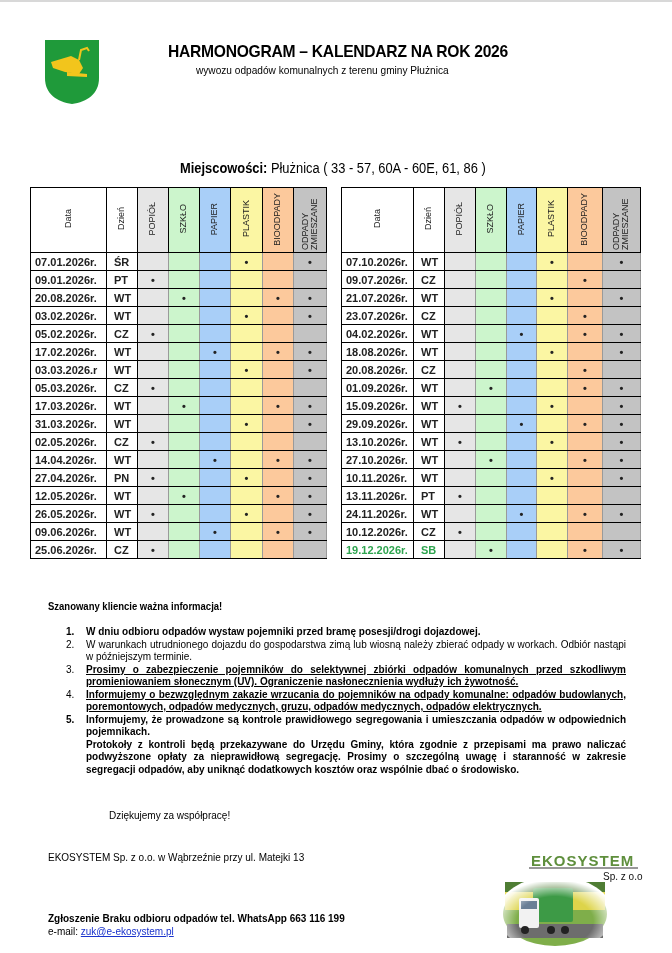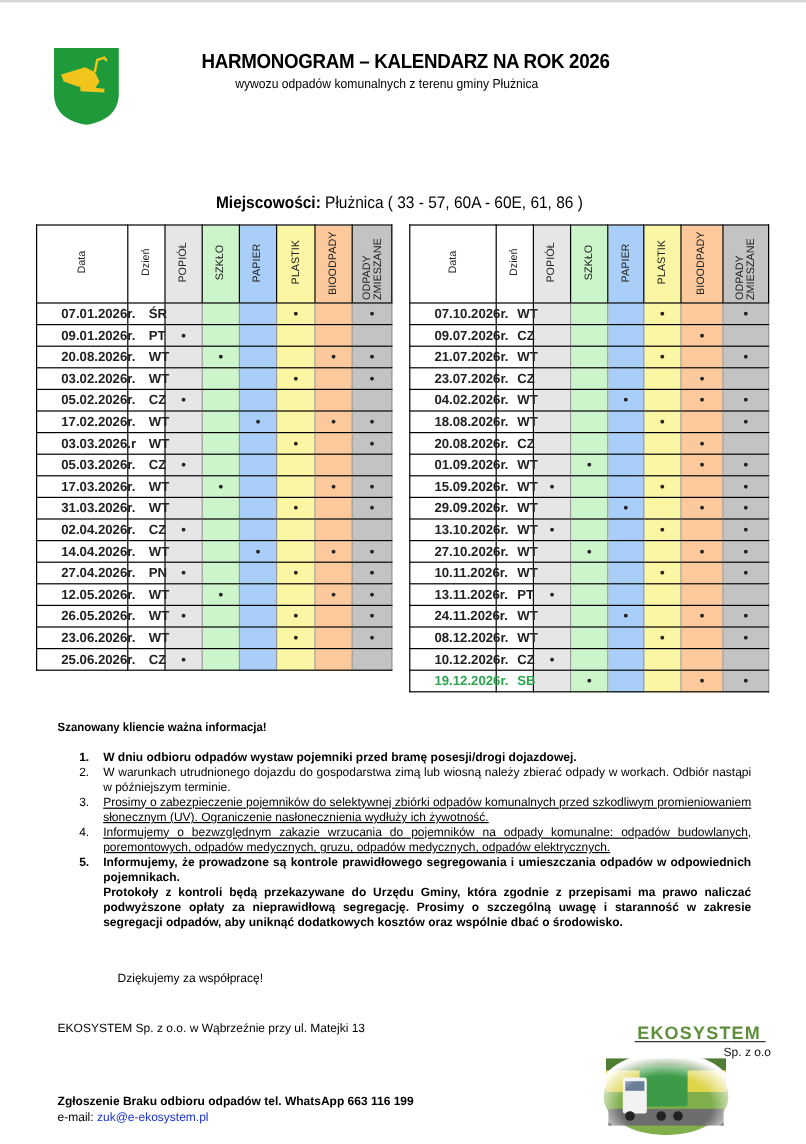--- a/index.html
+++ b/index.html
@@ -10,44 +10,44 @@
   .title { position:absolute; left:168px; top:42px; width:340px; text-align:center;
            font-weight:bold; font-size:17px; letter-spacing:-0.3px; transform:scaleX(0.92); transform-origin:left top; white-space:nowrap; }
   .subtitle { position:absolute; left:196px; top:64px; font-size:11px; transform:scaleX(0.92); transform-origin:left top; white-space:nowrap; }
   .locality { position:absolute; left:180px; top:160px; font-size:14px; transform:scaleX(0.92); transform-origin:left top; white-space:nowrap; }
   .locality b { font-weight:bold; }
 
   table.sched { position:absolute; border-collapse:collapse; table-layout:fixed; }
   table.sched td, table.sched th { border:1px solid #000; padding:0; height:17px; font-size:11px; font-weight:bold; color:#222; }
   table.sched th { height:62px; font-weight:normal; font-size:9px; vertical-align:middle; background:#fff; }
   table.sched th .vt { writing-mode:vertical-rl; transform:rotate(180deg); display:inline-block; line-height:1.05; text-align:left; }
-  table.sched td.date { padding-left:20px; white-space:nowrap; }
-  table.sched td.day { padding-left:17px; }
+  table.sched td.date { padding-left:4px; white-space:nowrap; }
+  table.sched td.day { padding-left:7px; }
   table.sched td.dot { text-align:center; font-size:11px; border-top:1px solid #000; border-bottom:1px solid #000; border-left:1px solid #9a9a9a; border-right:1px solid #9a9a9a; }
   table.sched th.c0, td.c0 { background:#e6e6e6; }
   table.sched th.c1, td.c1 { background:#ccf5cc; }
   table.sched th.c2, td.c2 { background:#a9cff8; }
   table.sched th.c3, td.c3 { background:#fbf6a3; }
   table.sched th.c4, td.c4 { background:#fcc99c; }
   table.sched th.c5, td.c5 { background:#c3c3c3; }
   table.sched th.c5 { border-right:1px solid #000; }
   tr.special td.date, tr.special td.day { color:#2ea44f;margin-top:40px; }
 
   .info-head { position:absolute; left:48px; top:601px; font-size:10px; font-weight:bold; transform:scaleX(0.95); transform-origin:left top; white-space:nowrap; }
   .info-list { position:absolute; left:66px; top:626px; width:560px; font-size:10px; line-height:12.5px; }
   .info-item { position:relative; padding-left:20px; text-align:justify; }
   .info-item .num { position:absolute; left:0; top:0; }
   .info-item.bold { font-weight:bold; }
-  .info-item.underline .txt { text-decoration:underline; }
+  .info-item.underline .txt { text-decoration:underline;font-weight:bold; }
   .info-item .extra { font-weight:bold; display:block; }
 
-  .thanks { position:absolute; left:61px; top:810px; font-size:10px;padding-left:37px; }
+  .thanks { position:absolute; left:72px; top:810px; font-size:10px;padding-left:37px; }
   .footer { position:absolute; left:48px; top:851px; font-size:10px; line-height:13px; }
   .footer .phone { font-weight:bold;margin-top:48px; }
-  .footer a { color:#1a33cc; }
+  .footer a { color:#1a33cc; text-decoration:underline; }
 
   .logo { position:absolute; left:493px; top:846px; width:150px; height:100px; }
 </style>
 </head>
 <body>
 
 <div class="topline"></div>
 
 <svg class="crest" viewBox="0 0 58 68">
   <path d="M2 2 H56 V40 C56 56 44 64 29 66 C14 64 2 56 2 40 Z" fill="#1f9a3a"></path>
@@ -178,21 +178,21 @@
         <td class="date">31.03.2026r.</td>
         <td class="day">WT</td>
         <td class="dot c0"></td>
         <td class="dot c1"></td>
         <td class="dot c2"></td>
         <td class="dot c3">•</td>
         <td class="dot c4"></td>
         <td class="dot c5">•</td>
       </tr>
       <tr>
-        <td class="date">02.04.2026r.</td>
+        <td class="date">02.05.2026r.</td>
         <td class="day">CZ</td>
         <td class="dot c0">•</td>
         <td class="dot c1"></td>
         <td class="dot c2"></td>
         <td class="dot c3"></td>
         <td class="dot c4"></td>
         <td class="dot c5"></td>
       </tr>
       <tr>
         <td class="date">14.04.2026r.</td>
@@ -228,27 +228,27 @@
         <td class="date">26.05.2026r.</td>
         <td class="day">WT</td>
         <td class="dot c0">•</td>
         <td class="dot c1"></td>
         <td class="dot c2"></td>
         <td class="dot c3">•</td>
         <td class="dot c4"></td>
         <td class="dot c5">•</td>
       </tr>
       <tr>
-        <td class="date">23.06.2026r.</td>
-        <td class="day">WT</td>
-        <td class="dot c0"></td>
-        <td class="dot c1"></td>
-        <td class="dot c2"></td>
-        <td class="dot c3">•</td>
-        <td class="dot c4"></td>
+        <td class="date">09.06.2026r.</td>
+        <td class="day">WT</td>
+        <td class="dot c0"></td>
+        <td class="dot c1"></td>
+        <td class="dot c2">•</td>
+        <td class="dot c3"></td>
+        <td class="dot c4">•</td>
         <td class="dot c5">•</td>
       </tr>
       <tr>
         <td class="date">25.06.2026r.</td>
         <td class="day">CZ</td>
         <td class="dot c0">•</td>
         <td class="dot c1"></td>
         <td class="dot c2"></td>
         <td class="dot c3"></td>
         <td class="dot c4"></td>
@@ -422,30 +422,20 @@
         <td class="dot c5"></td>
       </tr>
       <tr>
         <td class="date">24.11.2026r.</td>
         <td class="day">WT</td>
         <td class="dot c0"></td>
         <td class="dot c1"></td>
         <td class="dot c2">•</td>
         <td class="dot c3"></td>
         <td class="dot c4">•</td>
-        <td class="dot c5">•</td>
-      </tr>
-      <tr>
-        <td class="date">08.12.2026r.</td>
-        <td class="day">WT</td>
-        <td class="dot c0"></td>
-        <td class="dot c1"></td>
-        <td class="dot c2"></td>
-        <td class="dot c3">•</td>
-        <td class="dot c4"></td>
         <td class="dot c5">•</td>
       </tr>
       <tr>
         <td class="date">10.12.2026r.</td>
         <td class="day">CZ</td>
         <td class="dot c0">•</td>
         <td class="dot c1"></td>
         <td class="dot c2"></td>
         <td class="dot c3"></td>
         <td class="dot c4"></td>

